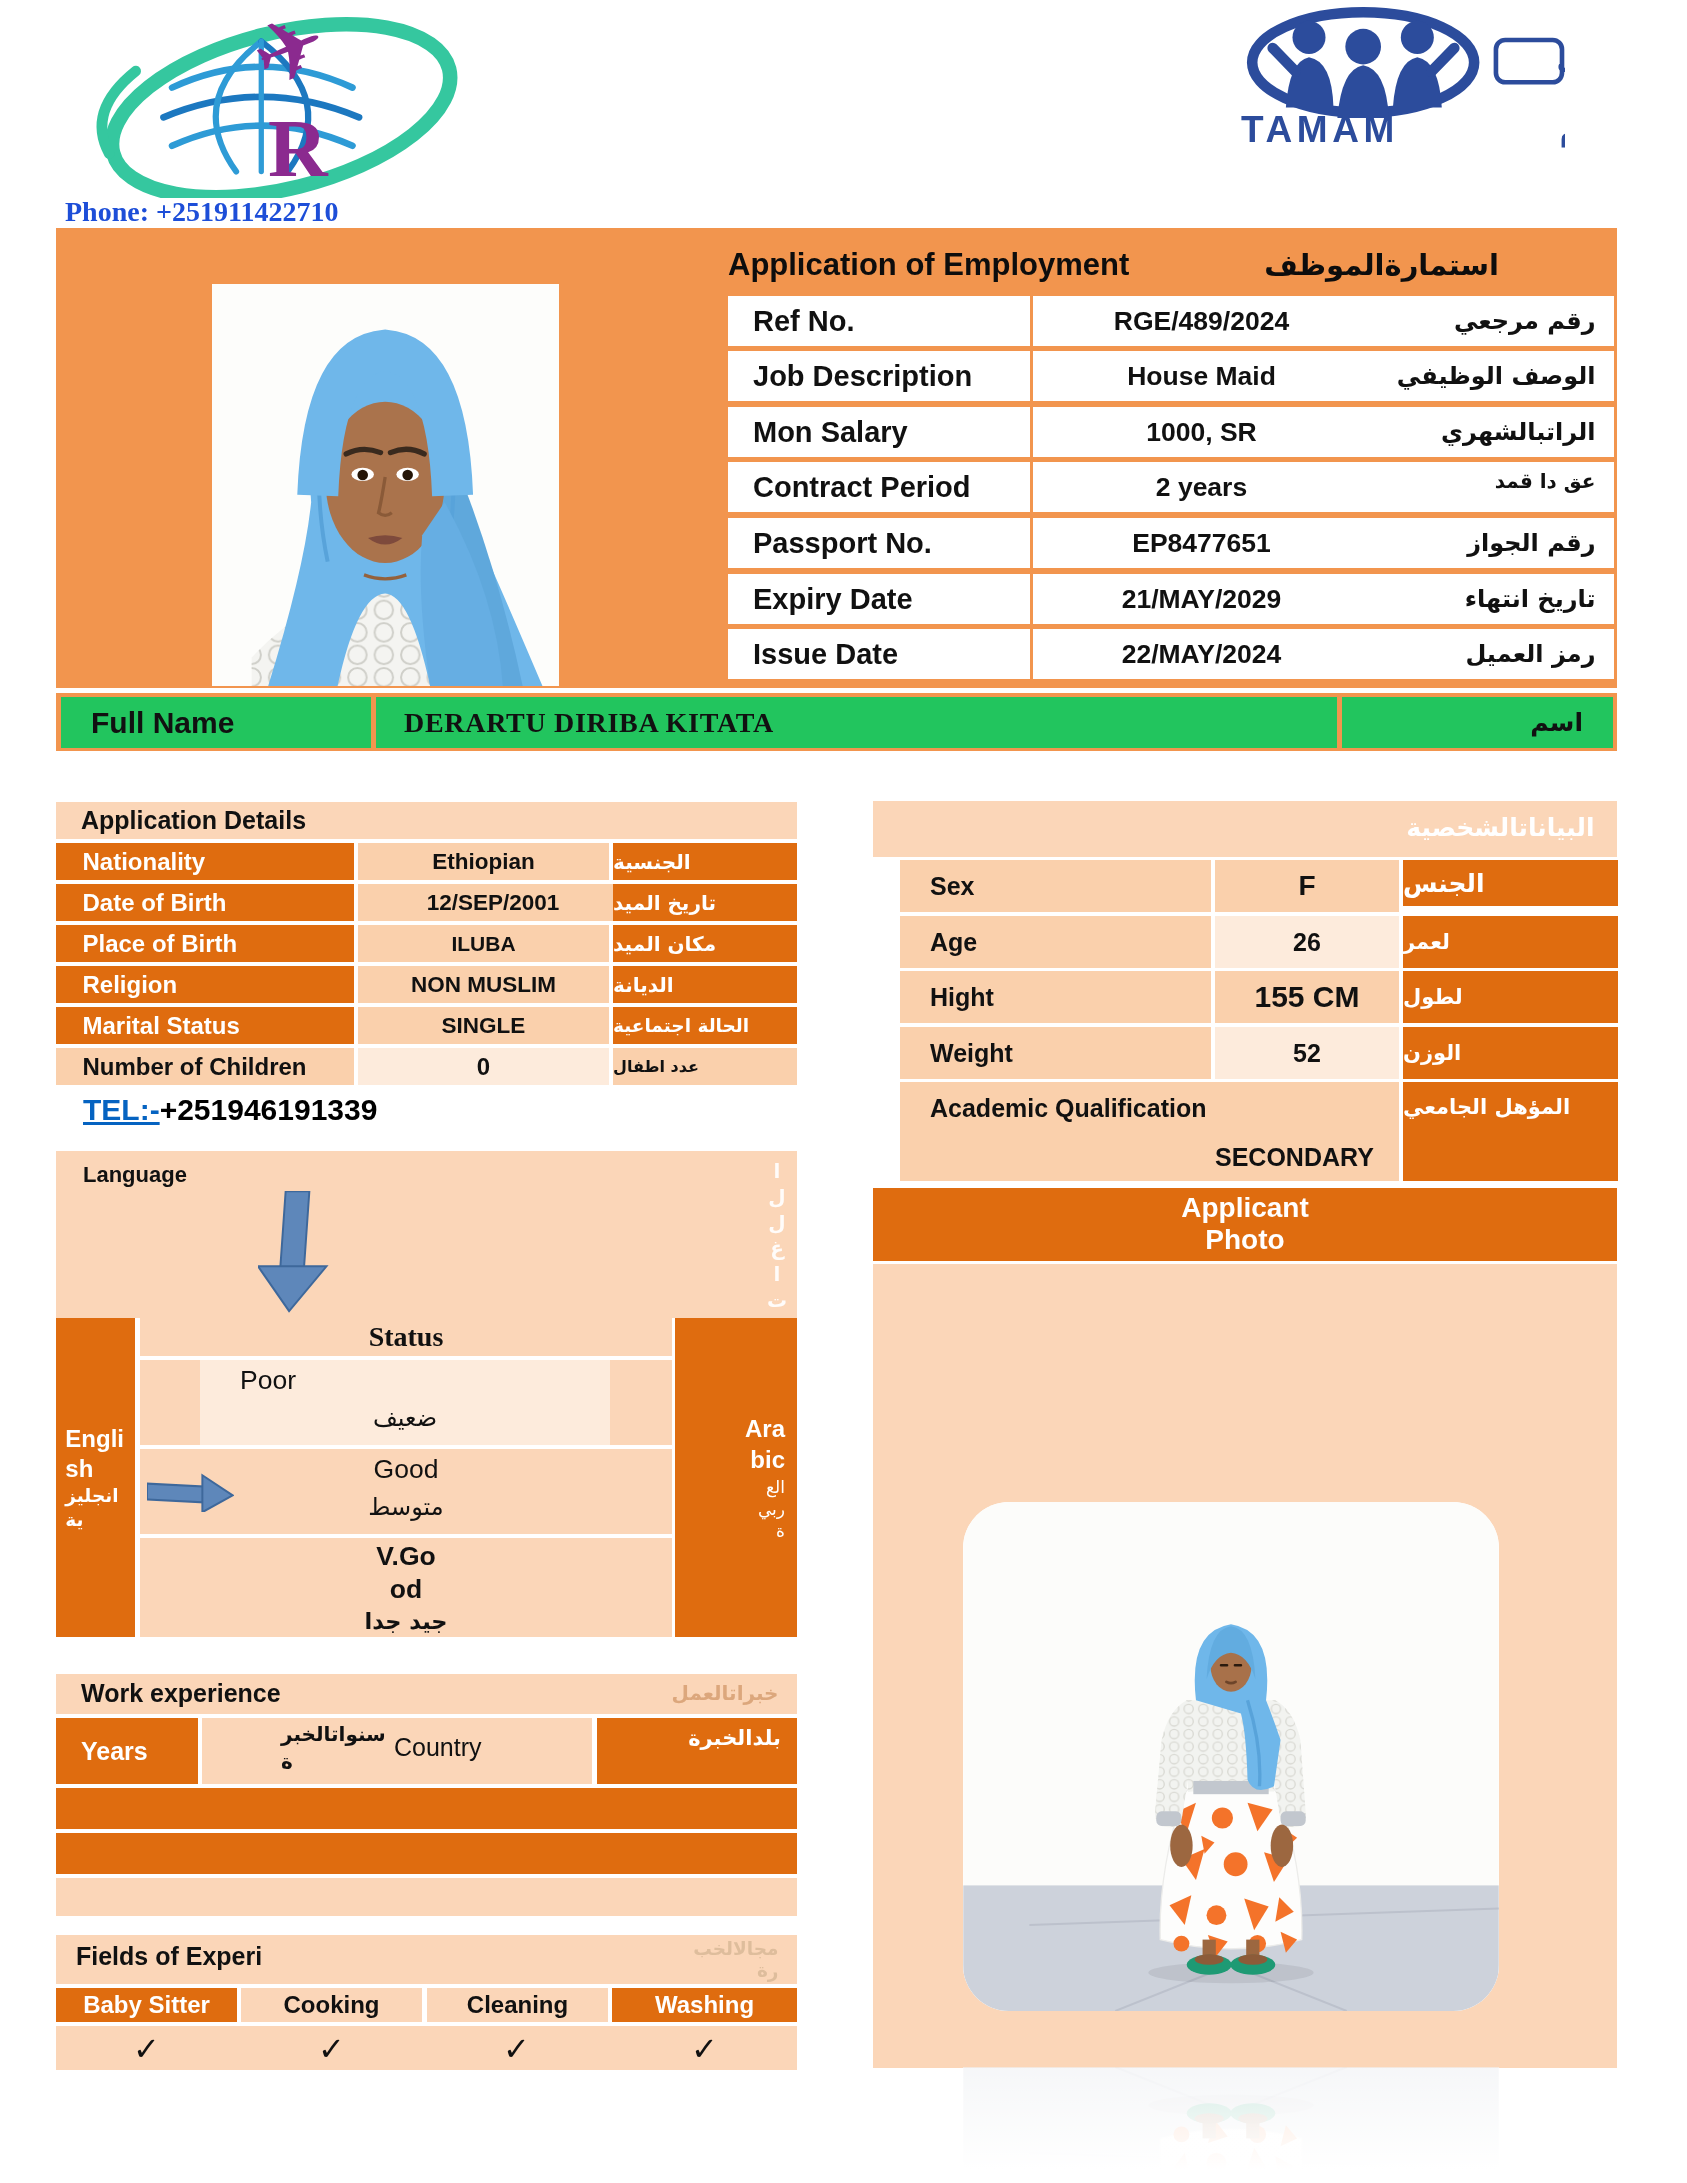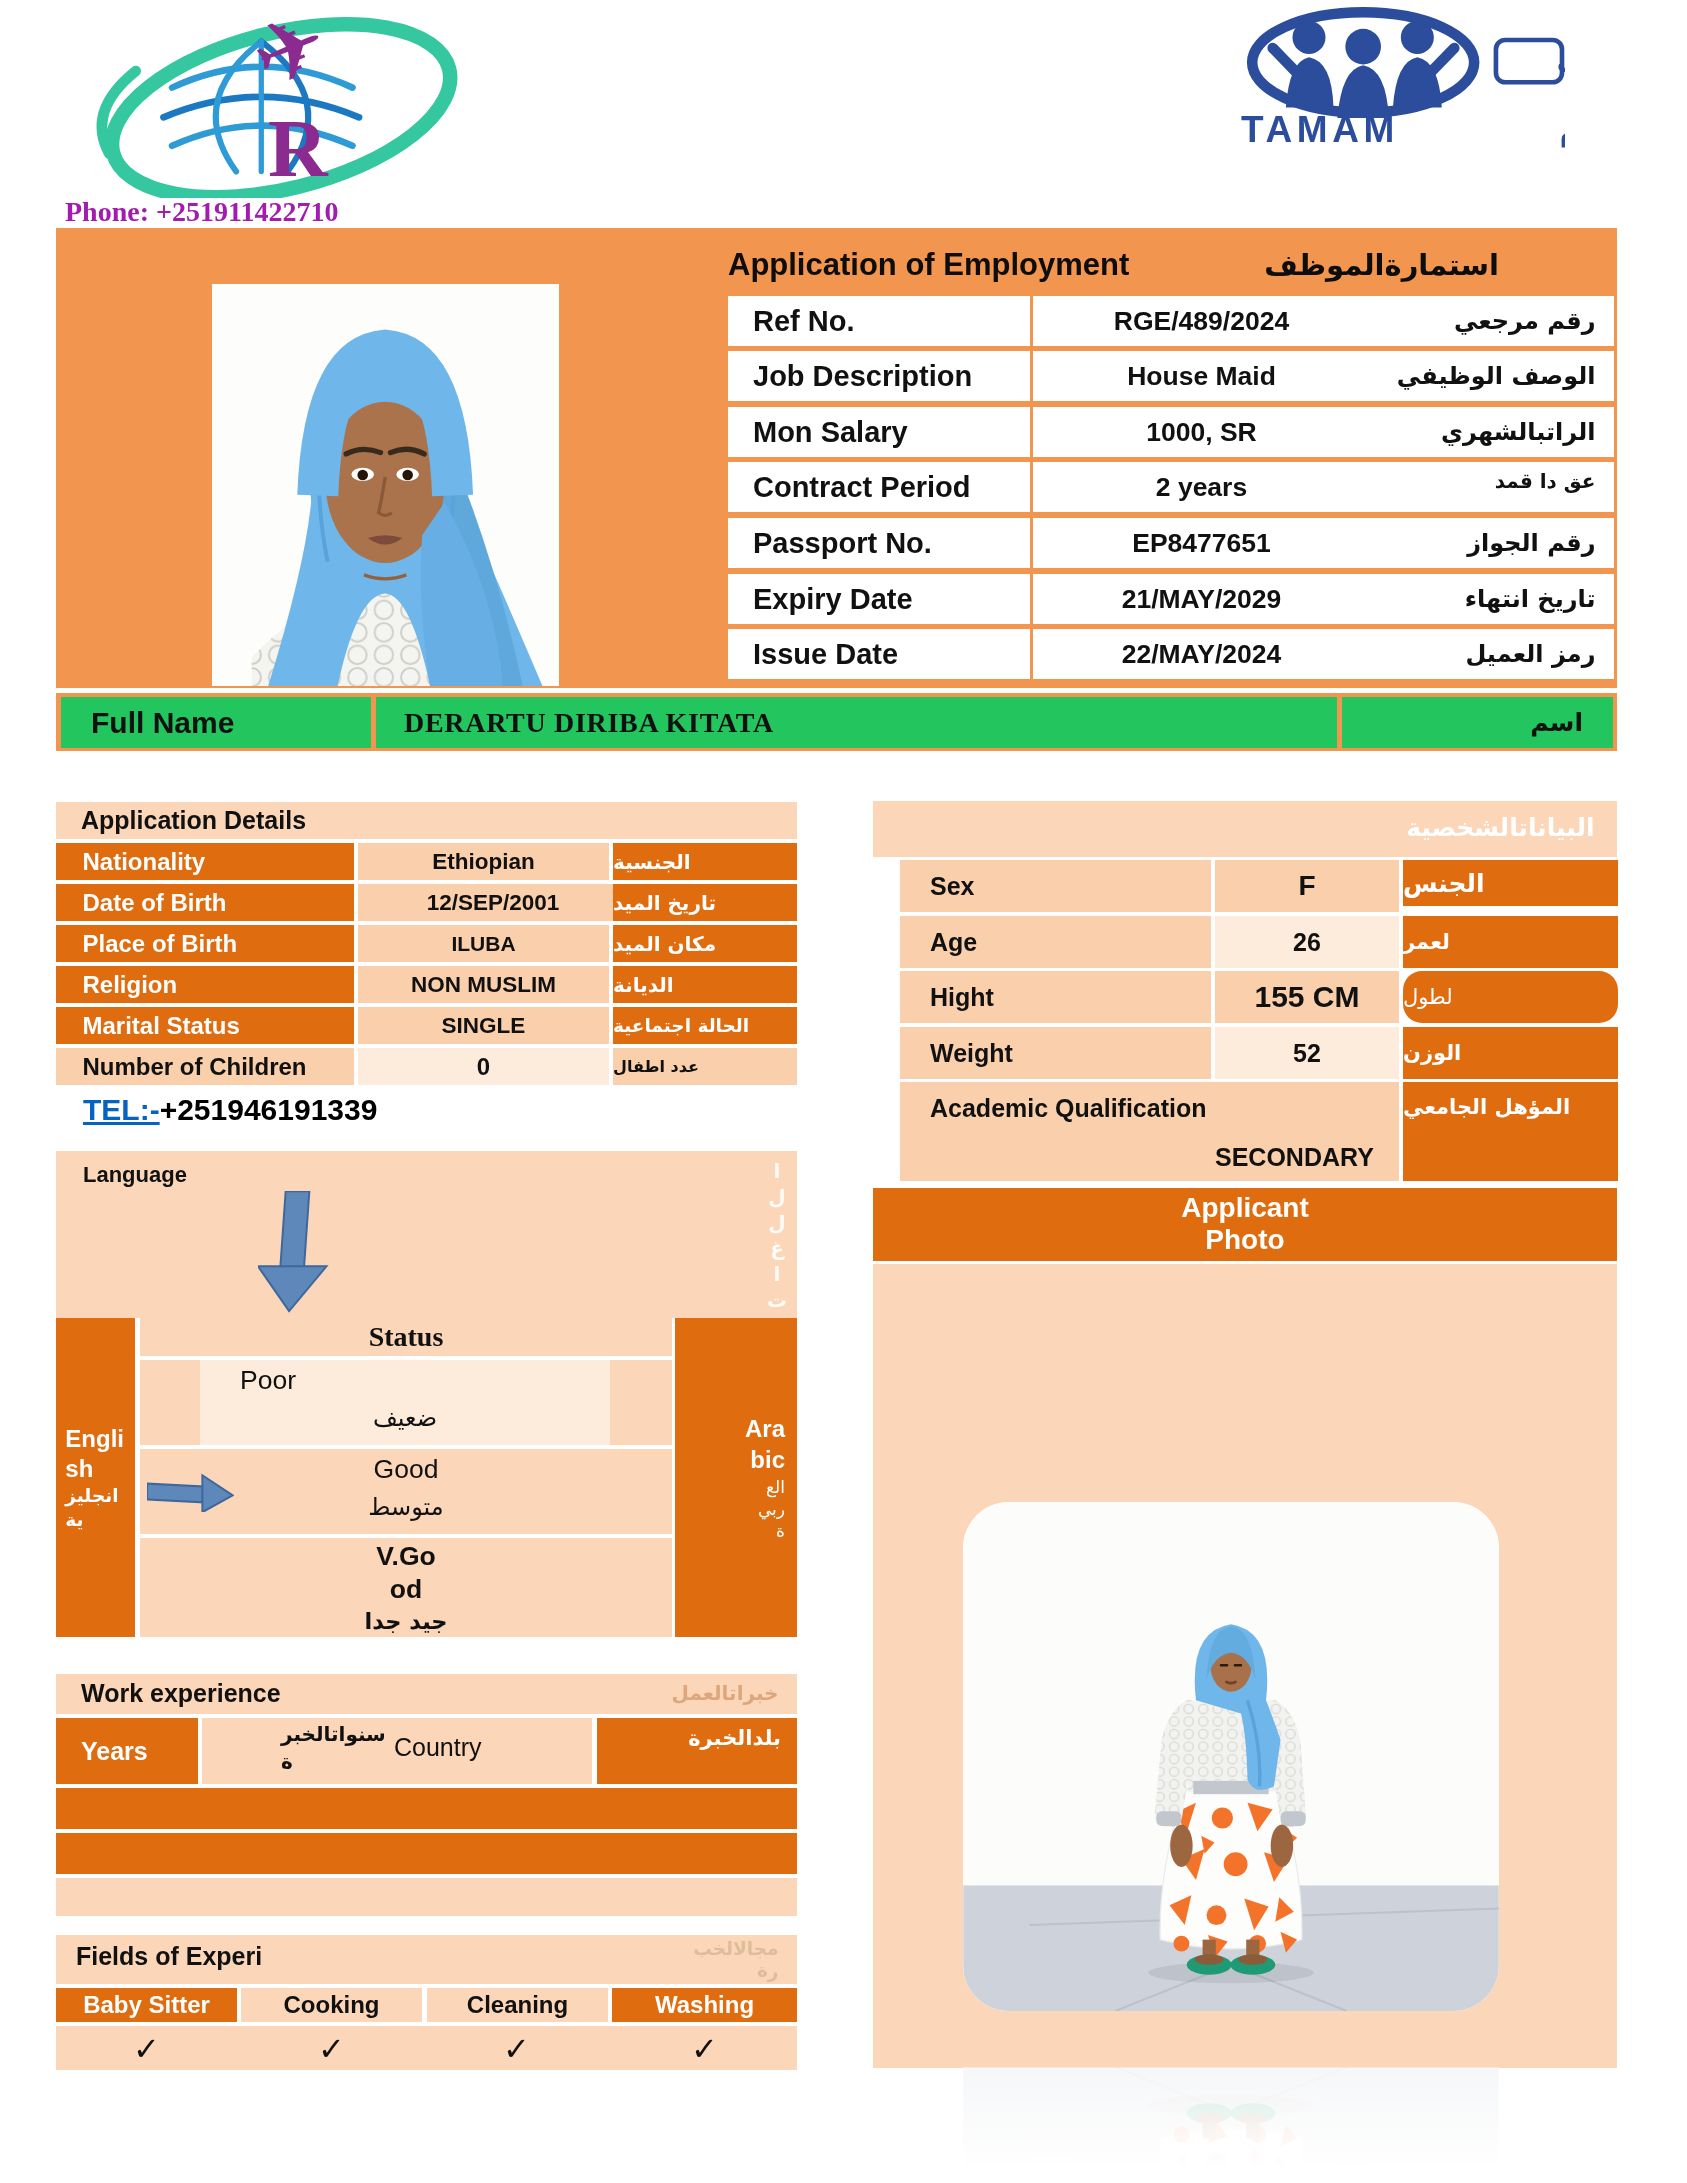--- a/index.html
+++ b/index.html
@@ -48,21 +48,21 @@
       <path d="M152,170 Q300,108 448,170" stroke="#1C78C0" stroke-width="10"></path>
       <path d="M165,213 Q300,152 438,213" stroke="#2E9BD6" stroke-width="10"></path>
       <path d="M300,55 Q185,145 262,252" stroke="#2E9BD6" stroke-width="9"></path>
       <path d="M300,55 Q418,145 340,252" stroke="#1C78C0" stroke-width="9"></path>
       <path d="M300,55 Q300,150 300,252" stroke="#2E9BD6" stroke-width="8"></path>
     </g>
     <text x="300" y="120" font-size="130" fill="#8B2A8F" transform="rotate(-22 330 100)">✈</text>
     <text x="310" y="258" font-size="125" font-weight="bold" font-family="Liberation Serif,serif" fill="#8B2A8F">R</text>
   </svg>
 
-  <div class="abs serif bold" style="left:65px;top:196px;font-size:28px;color:#a21caf;">Phone: +251911422710</div>
+  <div class="abs serif bold" style="left:65px;top:196px;font-size:28px;color:#1d4ed8;">Phone: +251911422710</div>
   <div class="abs serif bold" style="left:65px;top:233px;font-size:28px;color:#1F3864;">Email:- rahaglobalemployment@gmail.com</div>
 
   <svg class="abs" style="left:1234px;top:6.6px;" width="331" height="144" viewBox="0 0 500 218">
     <ellipse cx="195" cy="84" rx="168" ry="76" fill="none" stroke="#2C4C9C" stroke-width="16"></ellipse>
     <g fill="#2C4C9C">
       <circle cx="113" cy="46" r="25"></circle>
       <path d="M78,152 Q83,82 113,76 Q148,82 150,152 Z"></path>
       <path d="M93,98 L58,62" stroke="#2C4C9C" stroke-width="16" stroke-linecap="round"></path>
       <circle cx="277" cy="46" r="25"></circle>
       <path d="M240,152 Q245,82 277,76 Q310,82 314,152 Z"></path>
@@ -282,21 +282,21 @@
   <div class="dcell peach2" style="left:900px;top:860px;width:311px;height:52px;padding-left:30px;font-size:25px;font-weight:700;">Sex</div>
   <div class="dcell peach2 ctr" style="left:1215px;top:860px;width:184px;height:52px;font-size:28px;font-weight:700;">F</div>
   <div class="dcell dark rt ar" style="left:1403px;top:860px;width:215px;height:46px;padding-right:3px;font-size:25px;font-weight:700;">الجنس</div>
 
   <div class="dcell peach2" style="left:900px;top:916px;width:311px;height:52px;padding-left:30px;font-size:25px;font-weight:700;">Age</div>
   <div class="dcell cream ctr" style="left:1215px;top:916px;width:184px;height:52px;font-size:25px;font-weight:700;">26</div>
   <div class="dcell dark rt ar" style="left:1403px;top:916px;width:215px;height:52px;padding-right:18.5px;font-size:21px;font-weight:700;">لعمر</div>
 
   <div class="dcell peach2" style="left:900px;top:971px;width:311px;height:52px;padding-left:30px;font-size:25px;font-weight:700;">Hight</div>
   <div class="dcell peach2 ctr" style="left:1215px;top:971px;width:184px;height:52px;font-size:30px;font-weight:700;">155 CM</div>
-  <div class="dcell dark rt ar" style="left:1403px;top:971px;width:215px;height:52px;padding-right:18.5px;font-size:21px;font-weight:400;border-radius:19px;">لطول</div>
+  <div class="dcell dark rt ar" style="left:1403px;top:971px;width:215px;height:52px;padding-right:18.5px;font-size:21px;font-weight:700;">لطول</div>
 
   <div class="dcell peach2" style="left:900px;top:1027px;width:311px;height:52px;padding-left:30px;font-size:25px;font-weight:700;">Weight</div>
   <div class="dcell cream ctr" style="left:1215px;top:1027px;width:184px;height:52px;font-size:25px;font-weight:700;">52</div>
   <div class="dcell dark rt ar" style="left:1403px;top:1027px;width:215px;height:52px;padding-right:18.5px;font-size:21px;font-weight:700;">الوزن</div>
 
   <div class="abs peach2" style="left:900px;top:1082px;width:499px;height:99px;">
     <span class="bold" style="position:absolute;left:30px;top:12px;font-size:25px;">Academic Qualification</span>
     <span class="bold" style="position:absolute;left:315px;top:61px;font-size:25px;">SECONDARY</span>
   </div>
   <div class="dcell dark rt ar" style="left:1403px;top:1082px;width:215px;height:99px;padding-right:18.5px;font-size:21px;font-weight:700;align-items:flex-start;padding-top:13.2px;box-sizing:border-box;">المؤهل الجامعي</div>

